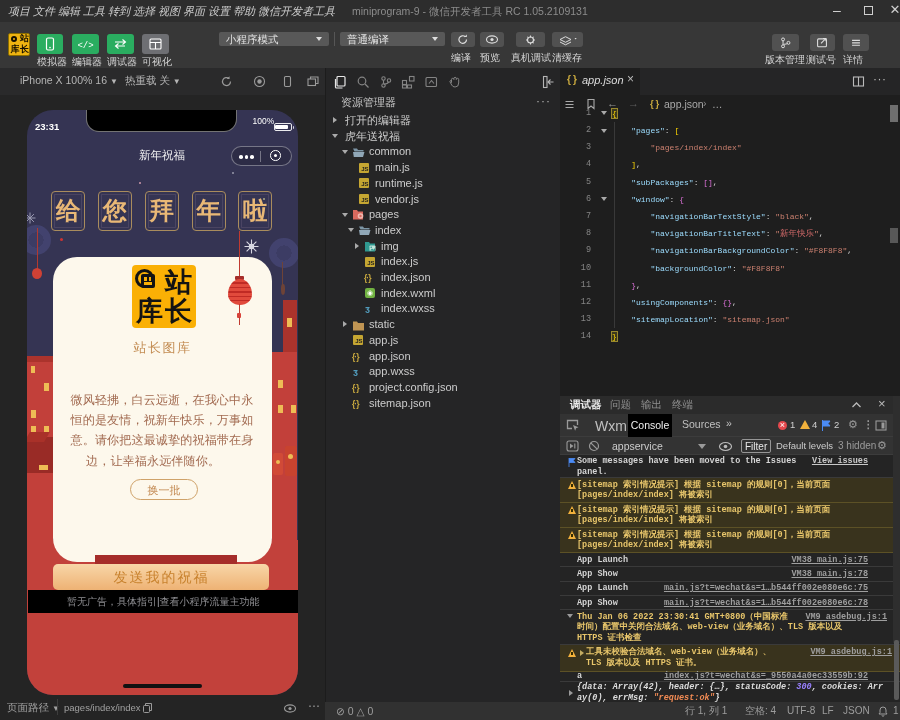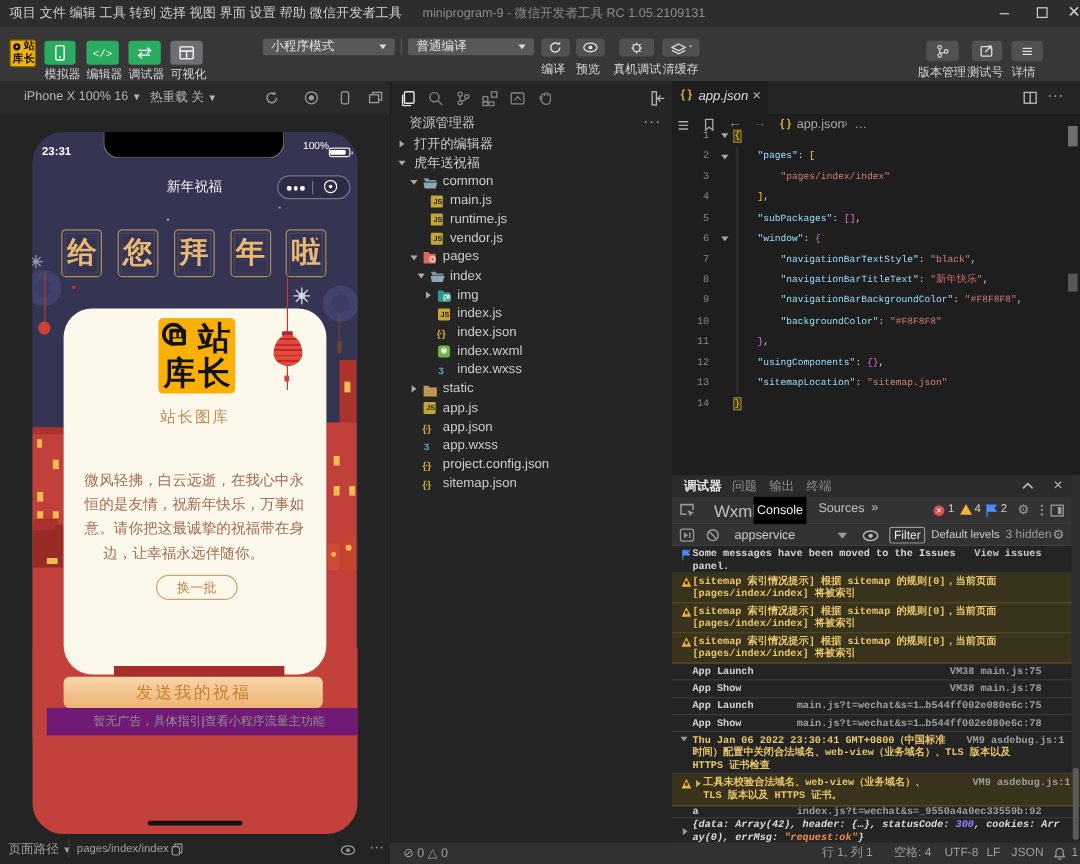--- a/index.html
+++ b/index.html
@@ -2,21 +2,21 @@
 <html><head>
 <meta charset="utf-8">
 <style>
 html,body{margin:0;padding:0;background:#242424;}
 *{box-sizing:border-box;}
 #app{position:relative;width:900px;height:720px;overflow:hidden;background:#242424;
  font-family:"Liberation Sans",sans-serif;color:#ccc;}
 .abs{position:absolute;}
 
 #titlebar{position:absolute;left:0;top:0;width:900px;height:22px;background:#2d2d2d;}
-#titlebar .menu{position:absolute;top:0;height:22px;line-height:22px;font-size:11px;color:#cccccc;}
+#titlebar .menu{position:absolute;top:0;height:22px;line-height:22px;font-size:11px;color:#cccccc;font-style:italic;}
 #titlebar .wtitle{position:absolute;top:0;height:22px;line-height:22px;font-size:10.5px;color:#8c8c8c;}
 .winctl{position:absolute;top:0;height:22px;line-height:20px;font-size:13px;color:#cfcfcf;text-align:center;width:24px;}
 
 #toolbar{position:absolute;left:0;top:22px;width:900px;height:46px;background:#373737;}
 .tbtn{position:absolute;border-radius:3px;}
 .tlabel{position:absolute;font-size:10px;color:#d6d6d6;text-align:left;white-space:nowrap;}
 .greenbtn{background:#2aad60;}
 .gray2btn{background:#515151;}
 .drop{position:absolute;background:#585858;border-radius:2px;color:#e3e3e3;font-size:10.5px;line-height:14.5px;padding-left:7px;}
 .drop .caret{position:absolute;right:7px;top:5px;width:0;height:0;border-left:3.5px solid transparent;border-right:3.5px solid transparent;border-top:4px solid #ddd;}
@@ -54,21 +54,21 @@
 #debugger{position:absolute;left:560px;top:396px;width:340px;height:306px;background:#242424;font-family:"Liberation Mono",monospace;}
 #dbgtabs{position:absolute;left:0;top:0;width:340px;height:18px;background:#2b2b2b;font-family:"Liberation Sans",sans-serif;}
 #dtoolbar{position:absolute;left:0;top:18px;width:340px;height:23px;background:#333333;border-bottom:1px solid #3c3c3c;font-family:"Liberation Sans",sans-serif;}
 #dfilter{position:absolute;left:0;top:41px;width:340px;height:18px;background:#333333;border-bottom:1px solid #3c3c3c;font-family:"Liberation Sans",sans-serif;}
 #console{position:absolute;left:0;top:0;width:340px;height:306px;}
 .crow{position:absolute;left:0;width:340px;border-bottom:1px solid #3a3a3a;font-size:8.5px;color:#d5d5d5;line-height:10.5px;}
 .warnic{width:0;height:0;border-left:4.5px solid transparent;border-right:4.5px solid transparent;border-bottom:8px solid #f2b13c;}
 .warnic:after{content:"";position:absolute;left:-1px;top:3px;width:1.5px;height:3px;background:#332b00;}
 .bx{color:#ffd700;outline:1px solid #99892e;background:rgba(120,110,30,0.35);}
 .cwarn{background:#39331d;border-bottom:1px solid #5c5126;color:#e8c66b;}
-.clink{color:#9e9e9e;}
+.clink{color:#9e9e9e;text-decoration:underline;}
 
 #statusbar{position:absolute;left:325px;top:702px;width:575px;height:18px;background:#313131;font-size:10px;color:#9d9d9d;line-height:18px;}
 </style>
 </head>
 <body>
 <div id="app">
   <div id="titlebar">
     <div class="menu" style="left:8px">项目</div>
     <div class="menu" style="left:33px">文件</div>
     <div class="menu" style="left:58px">编辑</div>
@@ -298,21 +298,21 @@
 
       <div class="abs ptxt" style="left:43.5px;top:283px">微风轻拂，白云远逝，在我心中永</div>
       <div class="abs ptxt" style="left:43.5px;top:303.3px">恒的是友情，祝新年快乐，万事如</div>
       <div class="abs ptxt" style="left:43.5px;top:323.6px">意。请你把这最诚挚的祝福带在身</div>
       <div class="abs ptxt" style="left:59px;top:343.9px">边，让幸福永远伴随你。</div>
 
       <div class="abs" style="left:102.6px;top:369.4px;width:68.6px;height:21px;border:1px solid #cfa269;border-radius:11px;text-align:center;line-height:21px;font-size:11px;color:#c0854c">换一批</div>
 
       <div class="abs" style="left:26.4px;top:454px;width:216px;height:26.5px;border-radius:5px;background:linear-gradient(#f8d6a8,#eeb274);text-align:center;line-height:26.5px;font-size:14px;letter-spacing:2px;color:#c8822e">发送我的祝福</div>
 
-      <div class="abs" style="left:12px;top:480.7px;width:270.5px;height:23px;background:#701a75;text-align:center;line-height:23px;font-size:10px;color:#8f8f93">暂无广告，具体指引<span style="color:#a5a5ac">|</span>查看小程序流量主功能</div>
+      <div class="abs" style="left:1px;top:480.7px;width:270.5px;height:23px;background:#000000;text-align:center;line-height:23px;font-size:10px;color:#8f8f93">暂无广告，具体指引<span style="color:#a5a5ac">|</span>查看小程序流量主功能</div>
 
       <div class="abs" style="left:0;top:503.7px;width:270.5px;height:81.3px;background:#c2413b"></div>
       <div class="abs" style="left:96px;top:574px;width:79px;height:4.5px;background:#111;border-radius:2.5px"></div>
     </div>
     <div id="pagepathbar">
       <div class="abs" style="left:7px;top:4px">页面路径 <span style="font-size:8px">▼</span></div>
       <div class="abs" style="left:57px;top:2px;width:1px;height:16px;background:#3d3d3d"></div>
       <div class="abs" style="left:64px;top:5px;font-size:9.5px">pages/index/index</div>
       <svg class="abs" style="left:142px;top:5px" width="11" height="12" viewBox="0 0 11 12">
           <rect x="1.5" y="3.5" width="6" height="7" rx="1" stroke="#9a9a9a" fill="none" stroke-width="1"></rect>

